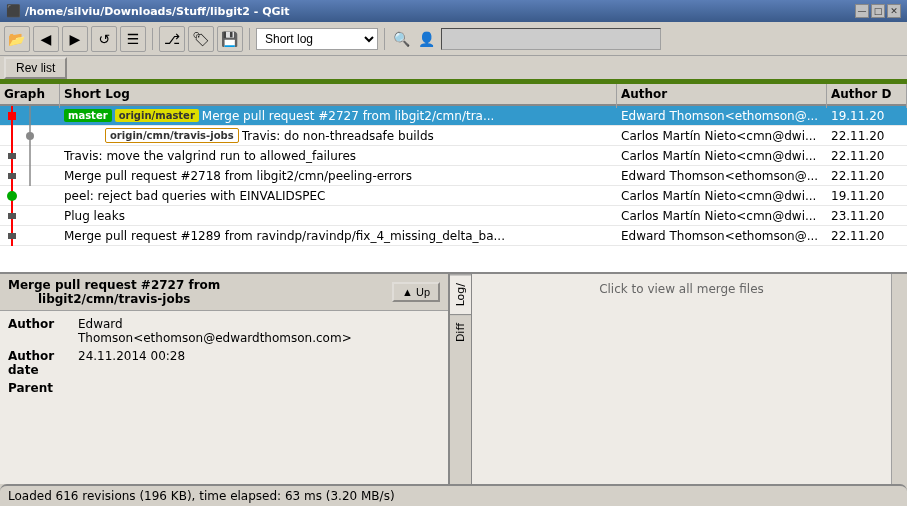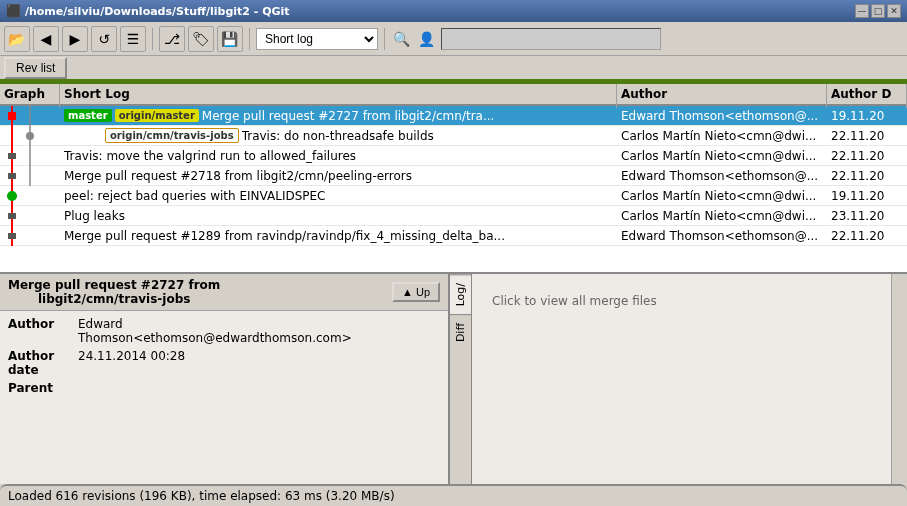--- a/index.html
+++ b/index.html
@@ -302,24 +302,25 @@
       background: #d4d0c8;
     }
     .side-tab.active {
       background: #eeebe6;
     }
 
     
     .diff-area {
       flex: 1;
       background: #eeebe6;
-      padding: 20px;
+      padding: 8px;
       overflow: auto;
       font-size: 12px;
       color: #666;
+      text-align: center;
     }
 
     
     .right-scrollbar {
       width: 16px;
       background: #d4d0c8;
       border-left: 1px solid #a0a0a0;
     }
 
     

